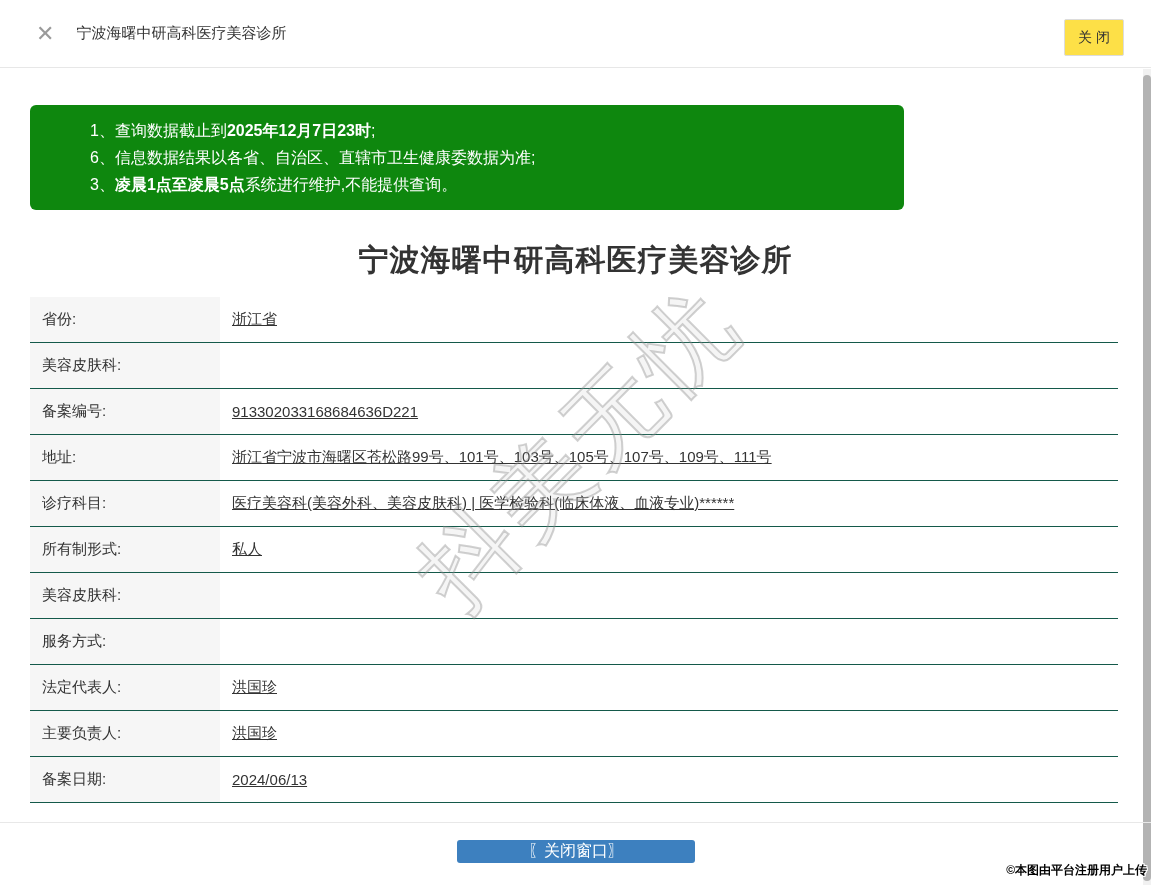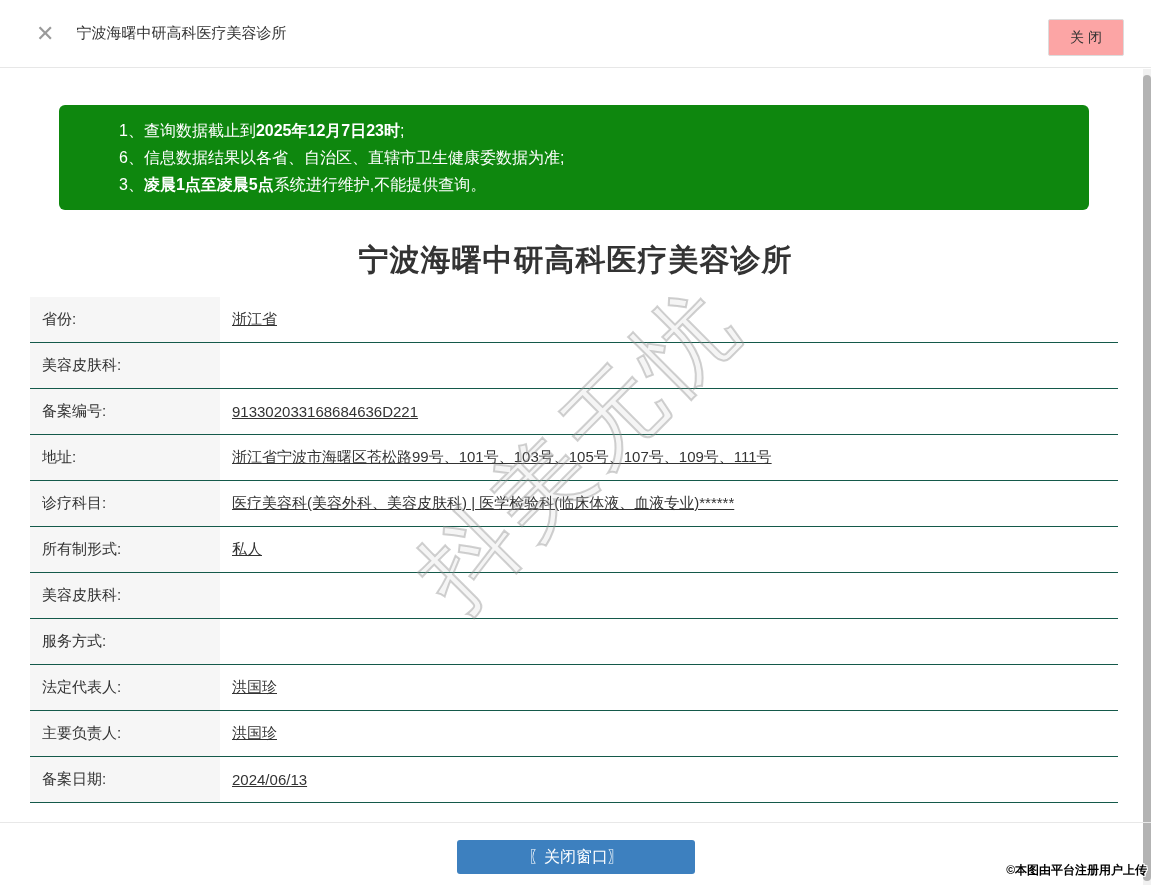--- a/index.html
+++ b/index.html
@@ -17,43 +17,42 @@
     display:flex; align-items:center;
   }
   .topbar .x-icon {
     margin-left:36px; font-size:22px; color:#9a9a9a; line-height:1;
     cursor:pointer; font-weight:400;
   }
   .topbar .win-title {
     margin-left:22px; font-size:15px; color:#333;
   }
   .topbar .close-btn {
-    position:absolute; right:27px; top:19px; width:76px; height:37px;
-    background:#fca5a5; border:1px solid #dcdcdc; border-radius:2px;
+    position:absolute; right:27px; top:19px; width:60px; height:37px;
+    background:#fde047; border:1px solid #dcdcdc; border-radius:2px;
     font-size:14px; color:#333; display:flex; align-items:center; justify-content:center;
     cursor:pointer;
   }
 
   
   .scrollbar-track {
     position:absolute; right:0; top:69px; width:8px; height:816px;
     background:#f1f1f1;
   }
   .scrollbar-thumb {
     position:absolute; left:0; top:6px; width:8px; height:806px;
     background:#b3b3b3; border-radius:4px;
   }
 
   
   .notice {
-    position:absolute; left:30px; top:105px; width:1030px; height:105px;
+    position:absolute; left:30px; top:105px; width:874px; height:105px;
     background:var(--notice-green,#0e870e); border-radius:6px;
     color:#fff; font-size:16px; line-height:27px;
     padding:12px 20px 4px 60px;
-    margin-left:29px;
   }
   .notice .n-line b { font-weight:bold; }
 
   
   .clinic-title {
     position:absolute; left:0; top:240px; width:1151px;
     text-align:center; font-size:30px; font-weight:600; color:#333;
     letter-spacing:1px;
   }
 
@@ -85,21 +84,21 @@
     -webkit-text-stroke:2px rgba(140,140,140,0.40);
     z-index:5; white-space:nowrap;
   }
 
   
   .bottom-divider {
     position:absolute; left:0; top:822px; width:1151px; height:0;
     border-top:1px solid #e8e8e8;
   }
   .close-window-btn {
-    position:absolute; left:457px; top:840px; width:238px; height:34px;
+    position:absolute; left:457px; top:840px; width:238px; height:23px;
     background:var(--button-blue,#3d80bf); border:none; border-radius:3px;
     color:#fff; font-size:16px; display:flex; align-items:center; justify-content:center;
     cursor:pointer; font-family:inherit;
   }
   .credit {
     position:absolute; right:4px; bottom:6px;
     font-size:12px; font-weight:bold; color:#000;
     text-shadow:-1px -1px 0 #fff, 1px -1px 0 #fff, -1px 1px 0 #fff, 1px 1px 0 #fff, 0 1px 0 #fff, 0 -1px 0 #fff, 1px 0 0 #fff, -1px 0 0 #fff;
     z-index:6;
   }

